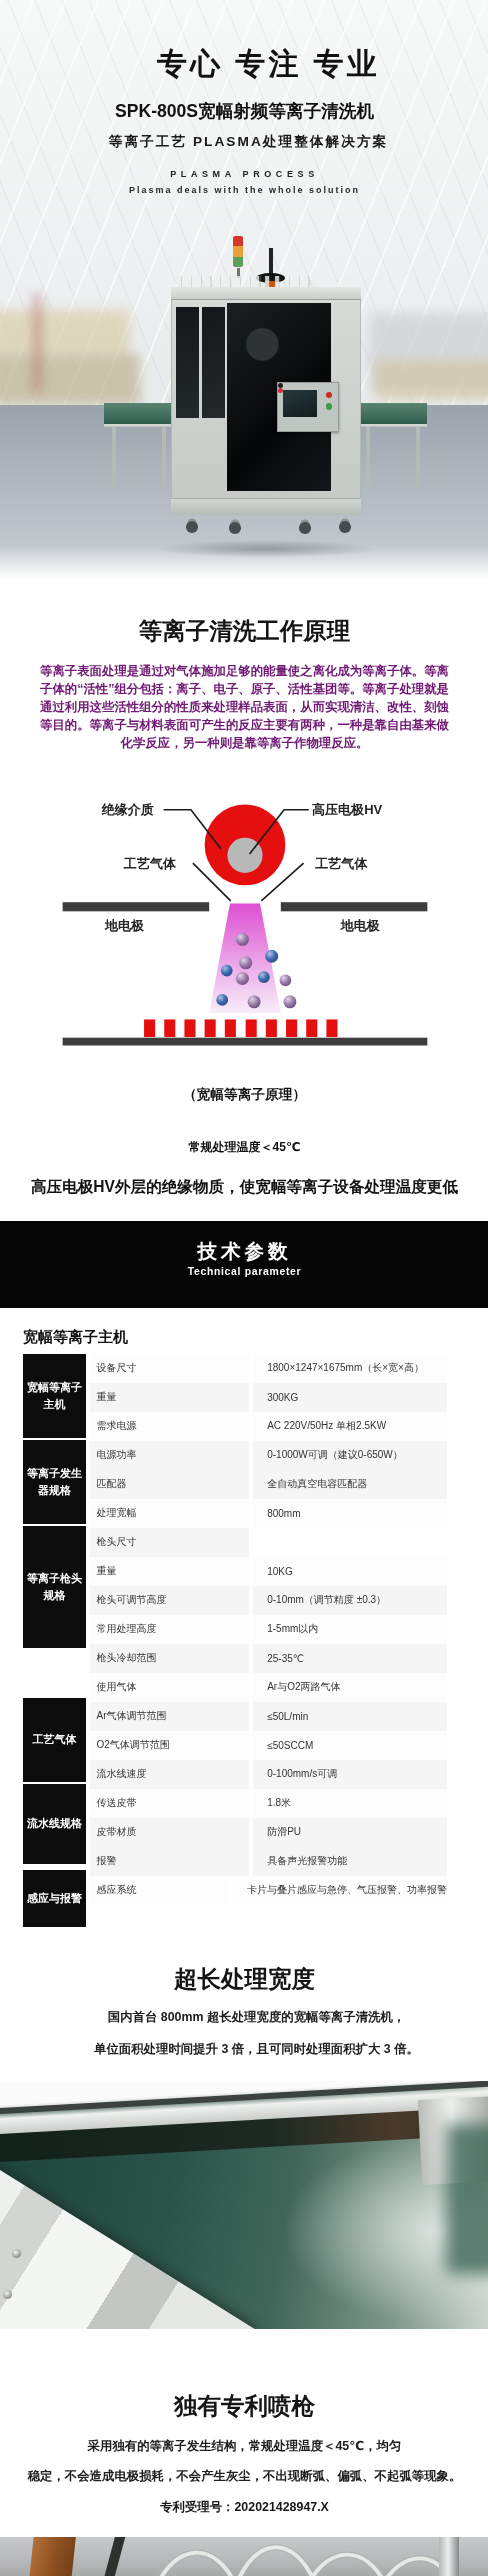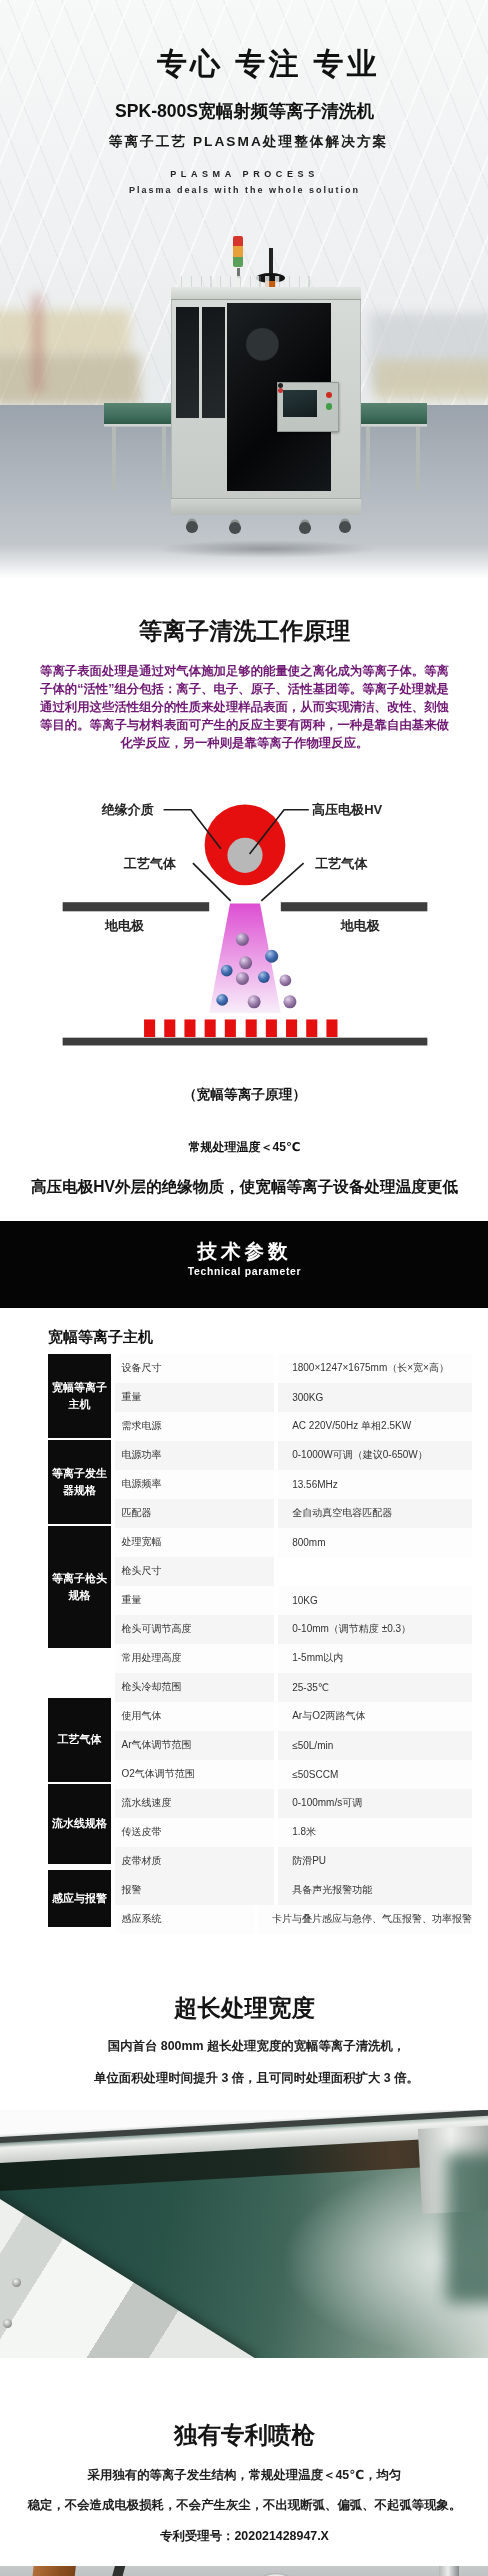--- a/index.html
+++ b/index.html
@@ -77,21 +77,21 @@
     font-weight:600;text-align:center;}
   .diagram{display:block;margin:46px auto 0;}
   .caption{margin-top:33px;font-size:13.7px;line-height:19.6px;font-weight:800;text-align:center;color:#161616;}
   .temp-note{margin-top:31px;font-size:12px;line-height:22px;font-weight:800;text-align:center;color:#131313;}
   .temp-detail{margin-top:18px;font-size:15.6px;line-height:22px;font-weight:800;text-align:center;color:#131313;white-space:nowrap;}
 
   
   .black-band{margin-top:23.5px;height:87px;background:#050505;text-align:center;color:#fff;}
   .band-title{padding-top:17px;font-size:19.6px;line-height:26px;font-weight:800;letter-spacing:3.9px;}
   .band-sub{margin-top:1.3px;font-size:10.4px;font-weight:700;letter-spacing:0.7px;}
-  .table-sec{padding:0 48px;}
+  .table-sec{padding:0 23px;}
   .table-title{margin-top:18px;font-size:15px;line-height:21px;font-weight:800;color:#111;text-align:left;}
   .spec-table{position:relative;margin-top:6.5px;width:424px;}
   .srow{display:flex;height:29px;padding-left:67px;box-sizing:border-box;}
   .pcell{width:159px;margin-right:3.9px;display:flex;align-items:center;padding-left:6.5px;box-sizing:border-box;
     font-size:10px;color:#333;}
   .vcell{flex:1;display:flex;align-items:center;padding-left:14.3px;box-sizing:border-box;
     font-size:10px;color:#333;white-space:nowrap;}
   .srow.alt .pcell,.srow.alt .vcell{background:#f5f5f5;}
   .srow.lit .pcell,.srow.lit .vcell{background:#fdfdfd;}
   .gblock{position:absolute;left:0;width:63px;background:#0c0c0c;color:#fff;
@@ -305,24 +305,20 @@
           <div class="vcell">300KG</div>
         </div>
       <div class="srow lit">
           <div class="pcell">需求电源</div>
           <div class="vcell">AC 220V/50Hz 单相2.5KW</div>
         </div>
       <div class="srow alt">
           <div class="pcell">电源功率</div>
           <div class="vcell">0-1000W可调（建议0-650W）</div>
         </div>
-      <div class="srow lit">
-          <div class="pcell">电源频率</div>
-          <div class="vcell">13.56MHz</div>
-        </div>
       <div class="srow alt">
           <div class="pcell">匹配器</div>
           <div class="vcell">全自动真空电容匹配器</div>
         </div>
       <div class="srow lit">
           <div class="pcell">处理宽幅</div>
           <div class="vcell">800mm</div>
         </div>
       <div class="srow alt">
           <div class="pcell">枪头尺寸</div>

